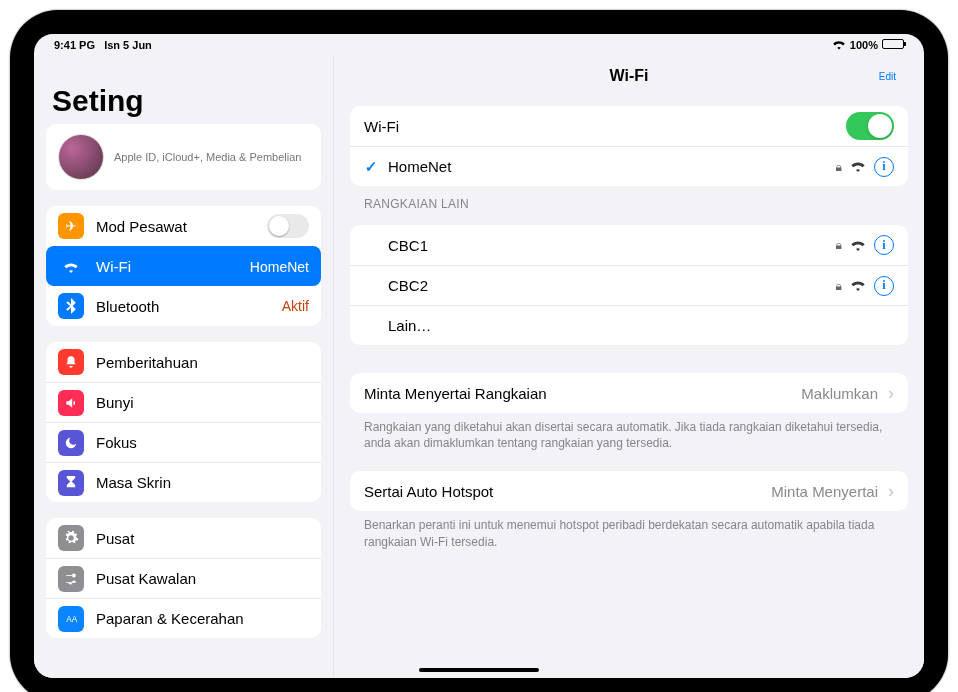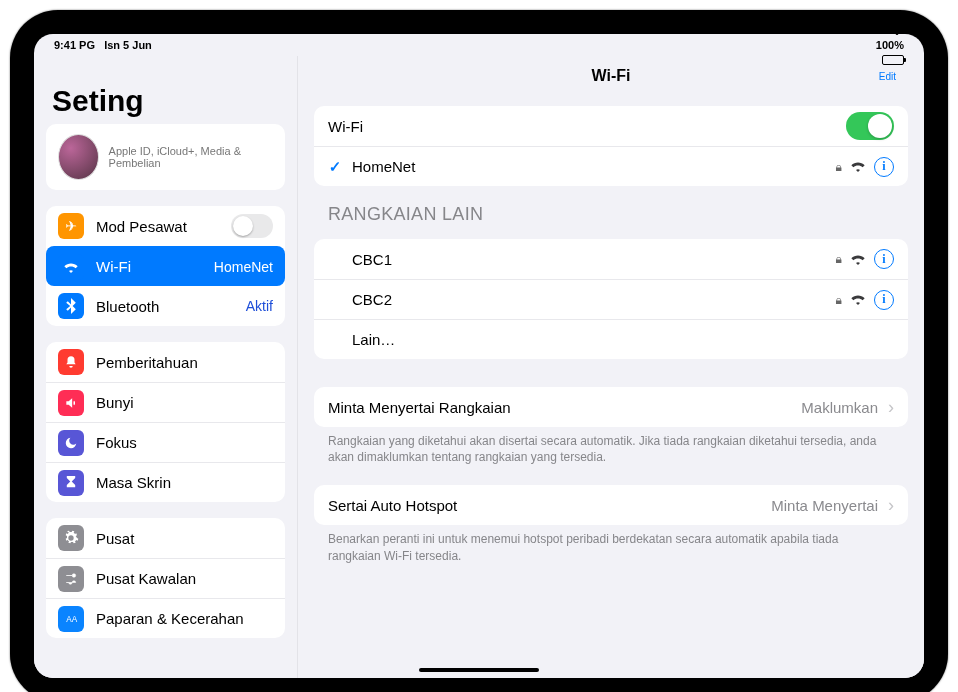--- a/index.html
+++ b/index.html
@@ -34,29 +34,29 @@
   .statusbar {
     height: 22px;
     display: flex;
     justify-content: space-between;
     align-items: center;
     padding: 0 20px;
     font-size: 11px;
     font-weight: 600;
     color: #000;
   }
-  .statusbar .right { display: flex; align-items: flex-end; gap: 4px; flex-direction: column; }
+  .statusbar .right { display: flex; align-items: flex-start; gap: 4px; }
   .wifi-s { width: 14px; }
   .battery { width: 22px; height: 10px; border: 1px solid #000; border-radius: 2px; position: relative; }
   .battery::after { content:""; position:absolute; right:-3px; top:2px; width:2px; height:4px; background:#000; border-radius:0 1px 1px 0;}
   .battery .fill { background:#000; width:100%; height:100%; border-radius:1px;}
   
   .split { flex:1; display:flex; overflow:hidden; }
   .sidebar {
-    width: 264px;
+    width: 300px;
     background: #f2f2f7;
     border-right: 1px solid #e3e3e8;
     display: flex;
     flex-direction: column;
     padding: 0 12px 0 12px;
     overflow: hidden;
   }
   .sidebar h1 {
     font-size: 30px;
     font-weight: 700;
@@ -105,21 +105,21 @@
     font-size: 15px;
   }
   .card .row:first-child { border-top:none; }
   .row .icon {
     width: 26px; height:26px; border-radius:6px;
     display:flex; align-items:center; justify-content:center;
     font-size: 14px; color:#fff;
     flex-shrink: 0;
   }
   .row .label { flex:1; color:#000; }
-  .row .detail { color:#1d4ed8; font-size:14px; }
+  .row .detail { color:#c2410c; font-size:14px; }
   .row.selected { background:#007aff; color:#fff; border-radius:8px; border-top-color:transparent;}
   .row.selected .label, .row.selected .detail { color:#fff; }
   .row.selected + .row { border-top: none; }
   .switch-s {
     width: 42px; height:24px; border-radius:12px; background:#e9e9ea; position:relative;
   }
   .switch-s .knob { width:20px; height:20px; border-radius:50%; background:#fff; position:absolute; top:2px; left:2px; box-shadow:0 1px 2px rgba(0,0,0,.3);}
   
   .bg-orange{background:#ff9500;} .bg-blue{background:#007aff;} .bg-blue2{background:#0a84ff;}
   .bg-red{background:#ff3b30;} .bg-pink{background:#ff2d55;} .bg-indigo{background:#5856d6;}
@@ -152,21 +152,21 @@
   }
   .toggle .knob { width:24px; height:24px; border-radius:50%; background:#fff; position:absolute; top:2px; right:2px; box-shadow:0 1px 3px rgba(0,0,0,.25);}
   .netmeta { display:flex; align-items:center; gap:8px; color:#666;}
   .lock { font-size:12px; }
   .wifi-signal svg { width:16px;}
   .info-i {
     width:20px; height:20px; border:1.5px solid #007aff; border-radius:50%;
     display:flex;align-items:center;justify-content:center;
     color:#007aff; font-size:12px; font-weight:600; font-family: Georgia, serif;
   }
-  .grouplabel { font-size:18px; color:#86868a; text-transform:uppercase; letter-spacing:.3px; margin:18px 30px 4px;}
+  .grouplabel { font-size:12px; color:#86868a; text-transform:uppercase; letter-spacing:.3px; margin:11px 30px 4px;}
   .footnote { font-size:12px; color:#86868a; margin:6px 30px 0; line-height:1.35;}
   .chev { color:#c5c5c8; font-size:18px; }
   .pill-value { color:#8a8a8e; font-size:15px; }
   .home-indicator { position:absolute; bottom:6px; left:50%; transform:translateX(-50%); width:120px; height:4px; border-radius:2px; background:#000;}
   .mic-icon { width:14px; color:#8a8a8e; }
 </style>
 </head>
 <body>
 
 <div class="device">

